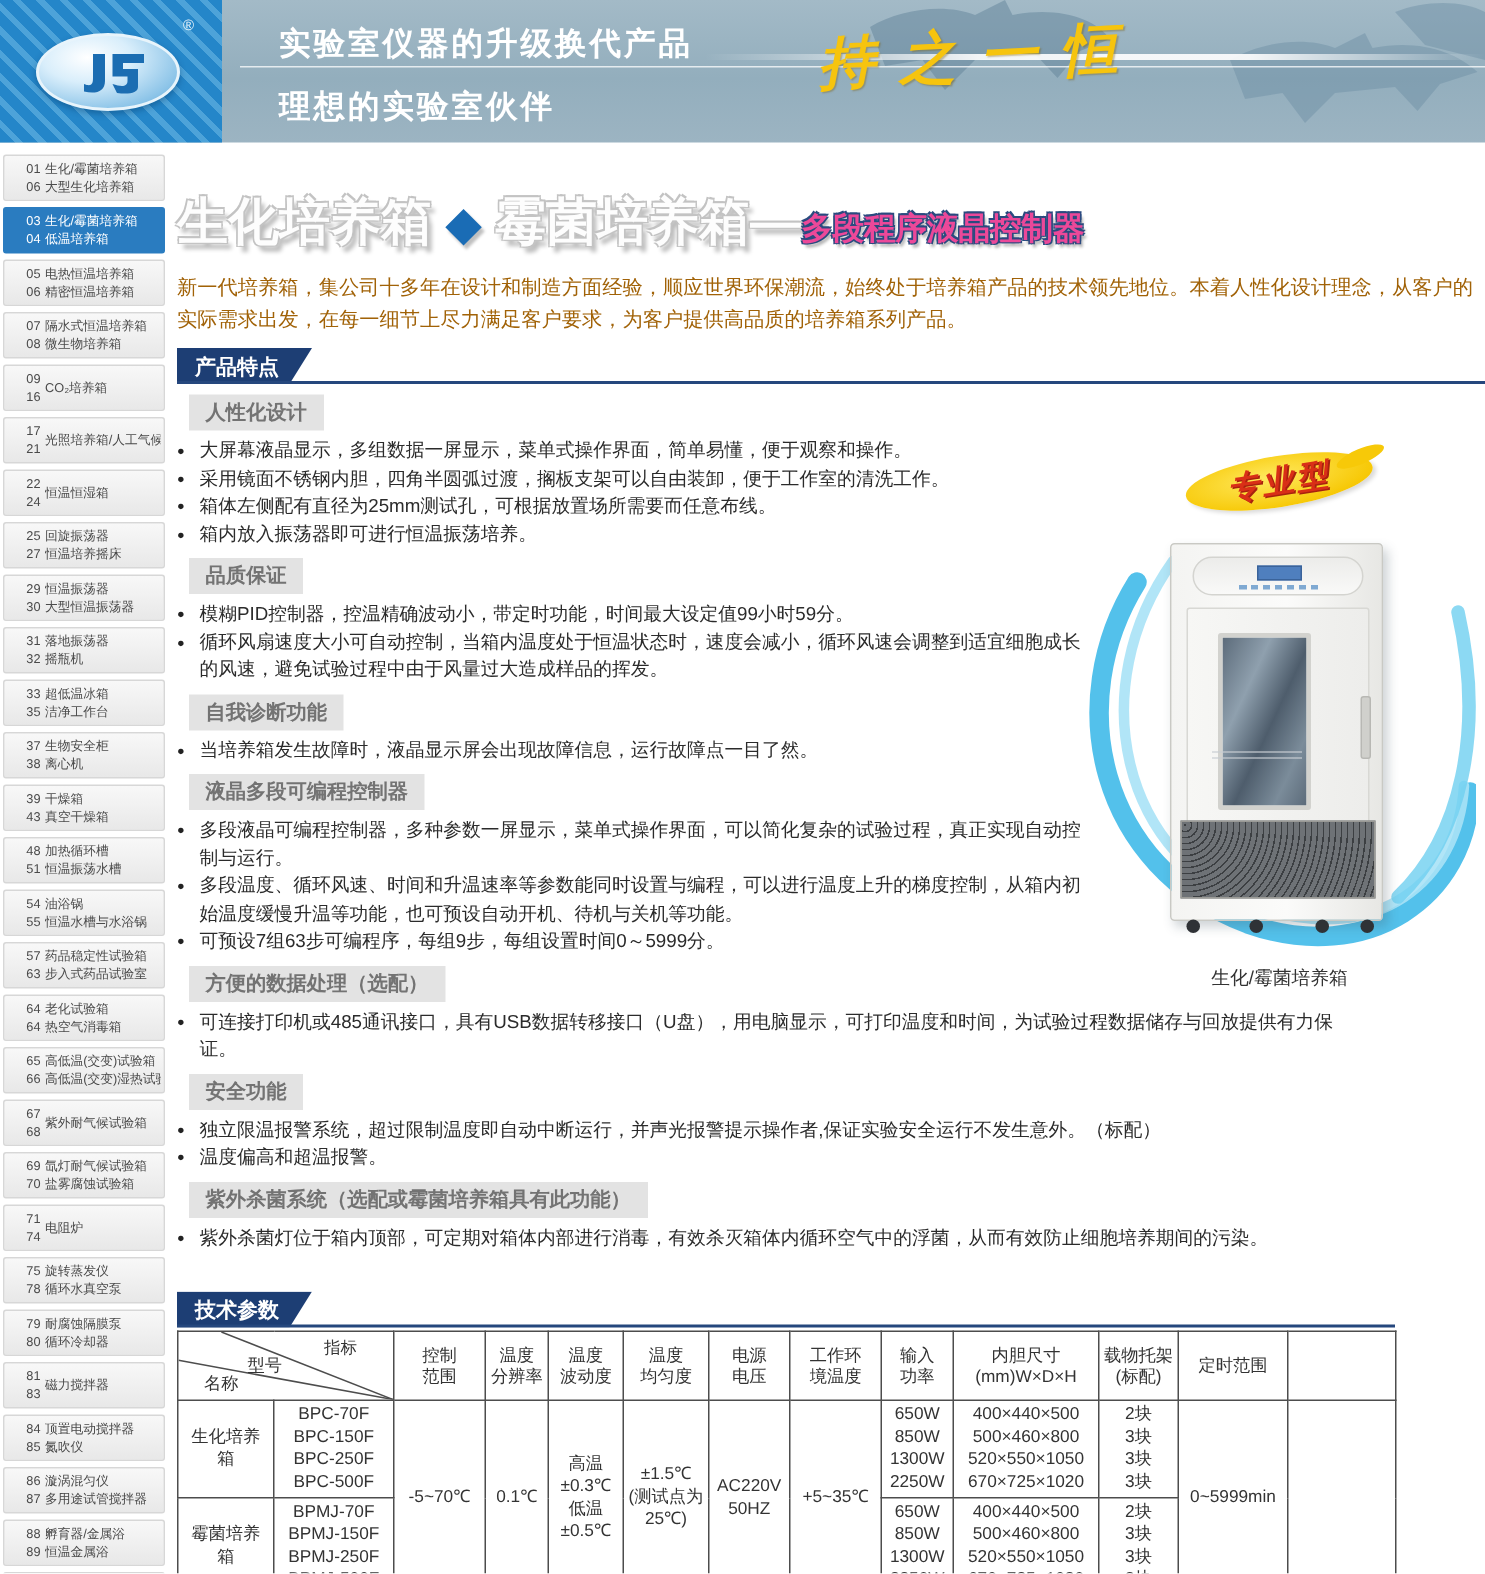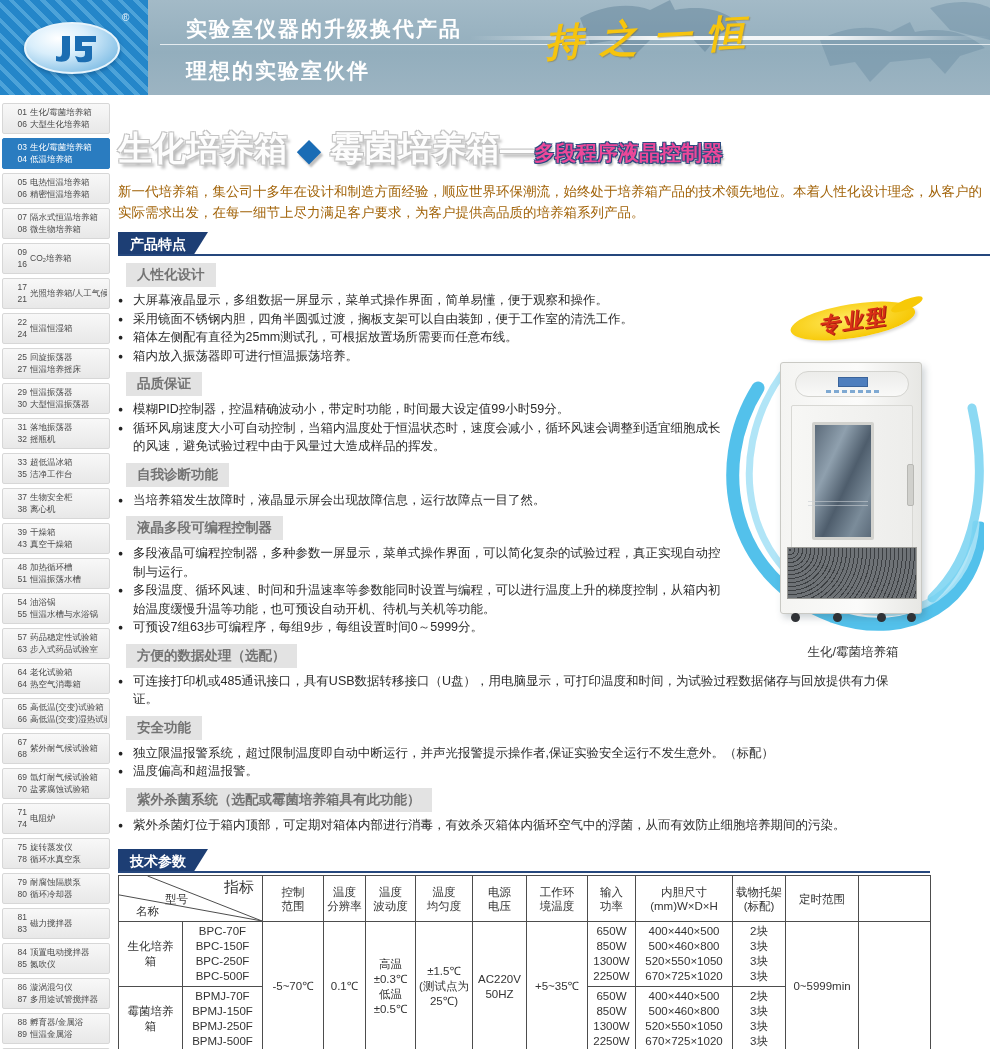--- a/index.html
+++ b/index.html
@@ -101,21 +101,21 @@
   #spec-table { border-collapse:collapse; table-layout:fixed; width:812px; margin-top:2px; }
   #spec-table td, #spec-table th { border:1px solid #4d4d4d; color:#333; vertical-align:middle;
       text-align:center; padding:2px 3px; white-space:pre-line; }
   #spec-table th { font-weight:normal; font-size:11.5px; line-height:14px; height:46px; }
   #spec-table td { font-size:11.5px; line-height:15px; }
   td.models { text-align:left; padding-left:8px; font-size:12px; }
   td.namecell { font-size:12px; }
   td.small { font-size:10.5px; }
   .diag-cell { position:relative; padding:0 !important; }
   .diag-cell svg { position:absolute; left:0; top:0; width:100%; height:100%; }
-  .diag-top { position:absolute; right:8px; top:4px; font-size:15px; }
+  .diag-top { position:absolute; right:24px; top:4px; font-size:11px; }
   .diag-mid { position:absolute; left:46px; top:16px; font-size:11.5px; }
   .diag-bottom { position:absolute; left:6px; bottom:3px; font-size:11.5px;margin-left:11px; }
 </style>
 </head>
 <body>
 
 <div id="page">
 
   <div class="header">
     <div class="horses">
@@ -488,21 +488,21 @@
       <div class="cab-grille"></div>
       <div class="caster" style="left:10px"></div>
       <div class="caster" style="left:52px"></div>
       <div class="caster" style="left:96px"></div>
       <div class="caster" style="left:126px"></div>
     </div>
     <div class="product-caption">生化/霉菌培养箱</div>
   </div>
 
   <div class="specs">
-    <div class="banner" style="margin-top:0">
+    <div class="banner" style="margin-top:12px">
       <span class="banner-box">技术参数</span>
     </div>
     <table id="spec-table">
         <colgroup>
           <col style="width:64px">
           <col style="width:80px">
           <col style="width:61px">
           <col style="width:42px">
           <col style="width:50px">
           <col style="width:57px">

